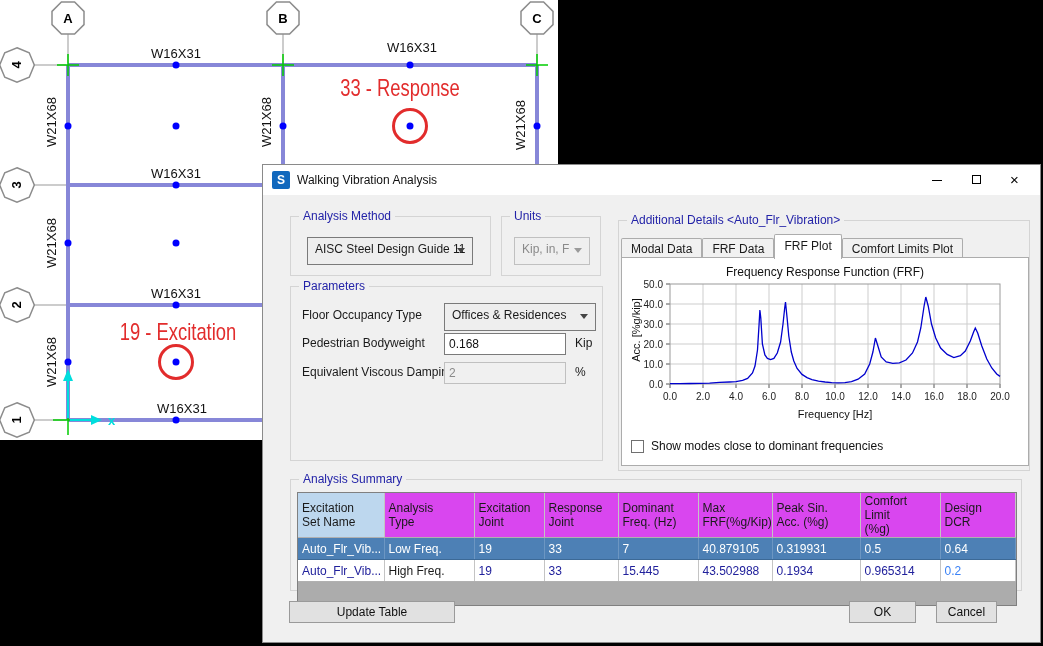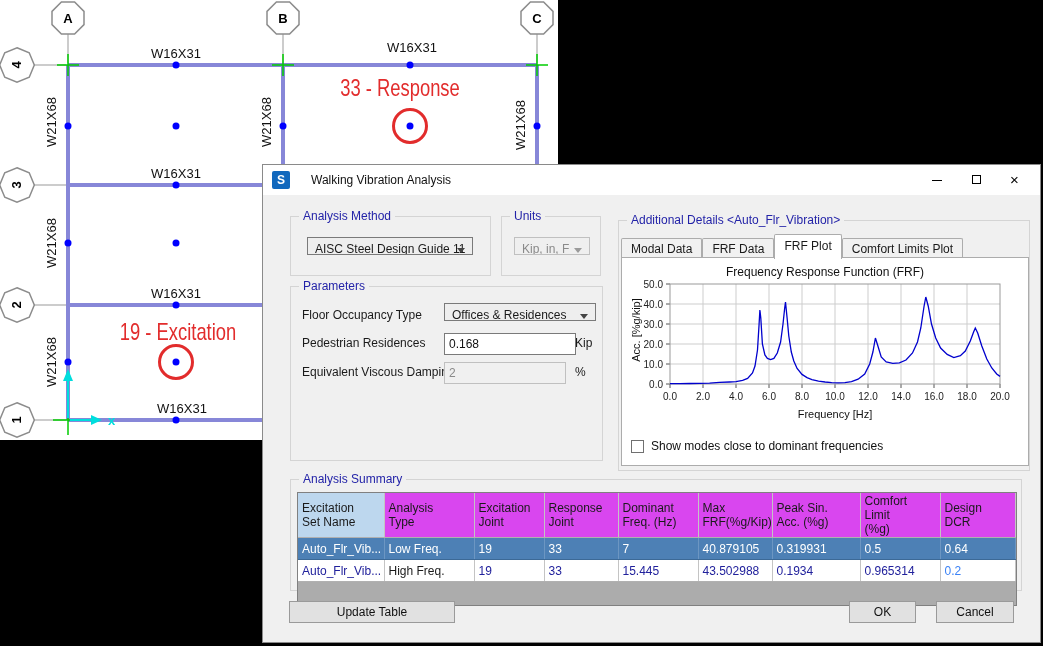--- a/index.html
+++ b/index.html
@@ -11,32 +11,32 @@
   .plan{position:absolute;left:0;top:0;width:558px;height:440px;background:#fff;overflow:hidden;}
   .plan svg{display:block;}
   .ann-text{font-family:"Liberation Sans",sans-serif;}
 
   
   .dialog{position:absolute;left:262px;top:164px;width:779px;height:479px;
           background:#f0f0f0;border:1px solid #8a8a8a;z-index:5;}
   .titlebar{position:absolute;left:0;top:0;right:0;height:30px;background:#fff;}
   .appicon{position:absolute;left:9px;top:6px;width:18px;height:18px;background:#1168bd;color:#fff;
            font-weight:bold;font-size:12px;text-align:center;line-height:18px;border-radius:2px;}
-  .wtitle{position:absolute;left:34px;top:8px;font-size:12px;color:#111;margin-left:14px;}
+  .wtitle{position:absolute;left:34px;top:8px;font-size:12px;color:#111;}
   .winbtn{position:absolute;top:0;width:34px;height:30px;cursor:default;}
   .btn-min{right:86px;} .btn-max{right:46px;} .btn-close{right:6px;}
   .glyph-min{position:absolute;left:12px;top:15px;width:10px;border-bottom:1px solid #000;}
   .glyph-max{position:absolute;left:12px;top:10px;width:9px;height:9px;border:1px solid #000;}
   .glyph-close{position:absolute;left:10px;top:6px;font-size:15px;color:#000;}
 
   .grp{position:absolute;border:1px solid #d4d4d4;background:#f0f0f0;}
   .grp > .glabel{position:absolute;top:-8px;left:8px;background:#f0f0f0;padding:0 4px;
                  color:#2323a8;font-size:12px;white-space:nowrap;}
 
-  .combo{position:absolute;height:18px;border:1px solid #7a7a7a;background:#eee;
+  .combo{position:absolute;height:28px;border:1px solid #7a7a7a;background:#eee;
          line-height:22px;padding:0 22px 0 7px;white-space:nowrap;overflow:hidden;}
   .combo .chev{position:absolute;right:7px;top:10px;width:0;height:0;
                border-left:4px solid transparent;border-right:4px solid transparent;border-top:5px solid #444;}
   .combo.disabled{border-color:#c0c0c0;color:#8a8a8a;background:#efefef;}
   .combo.disabled .chev{border-top-color:#9a9a9a;}
 
   .tbox{position:absolute;height:22px;border:1px solid #7a7a7a;background:#fff;
         font-family:"Liberation Sans",sans-serif;font-size:12px;padding:0 4px;color:#111;}
   .tbox:disabled{border-color:#c0c0c0;background:#f0f0f0;color:#8a8a8a;}
   .flabel{position:absolute;white-space:nowrap;color:#1a1a1a;}
@@ -268,22 +268,22 @@
       </div>
     </div>
 
     <div class="grp" style="left:27px;top:121px;width:313px;height:175px;">
       <span class="glabel">Parameters</span>
       <span class="flabel" style="left:11px;top:21px;">Floor Occupancy Type</span>
       <div class="combo" style="left:153px;top:16px;width:152px;">
         <span>Offices &amp; Residences</span>
         <span class="chev"></span>
       </div>
-      <span class="flabel" style="left:11px;top:49px;">Pedestrian Residences</span>
-      <input class="tbox" style="left: 153px; top: 46px; width: 132px;" value="0.168">
+      <span class="flabel" style="left:11px;top:49px;">Pedestrian Bodyweight</span>
+      <input class="tbox" style="left: 153px; top: 46px; width: 122px;" value="0.168">
       <span class="funit" style="left:284px;top:49px;">Kip</span>
       <span class="flabel" style="left:11px;top:78px;">Equivalent Viscous Damping</span>
       <input class="tbox" style="left: 153px; top: 75px; width: 122px;" disabled="" value="2">
       <span class="funit" style="left:284px;top:78px;">%</span>
     </div>
 
     <div class="grp" style="left:27px;top:314px;width:732px;height:112px;padding-left:40px;">
       <span class="glabel">Analysis Summary</span>
       <div class="twrap">
         <table class="sum">
@@ -340,15 +340,15 @@
             <td class="c-navy">0.965314</td>
             <td class="c-green">0.2</td>
           </tr>
         </tbody>
           </table>
       </div>
     </div>
 
     <div class="pbtn" style="left:26px;top:436px;width:166px;">Update Table</div>
     <div class="pbtn" style="left:586px;top:436px;width:67px;">OK</div>
-    <div class="pbtn" style="left:673px;top:436px;width:78px;">Cancel</div>
+    <div class="pbtn" style="left:673px;top:436px;width:61px;">Cancel</div>
   </div>
 </div>
 
 </body></html>

